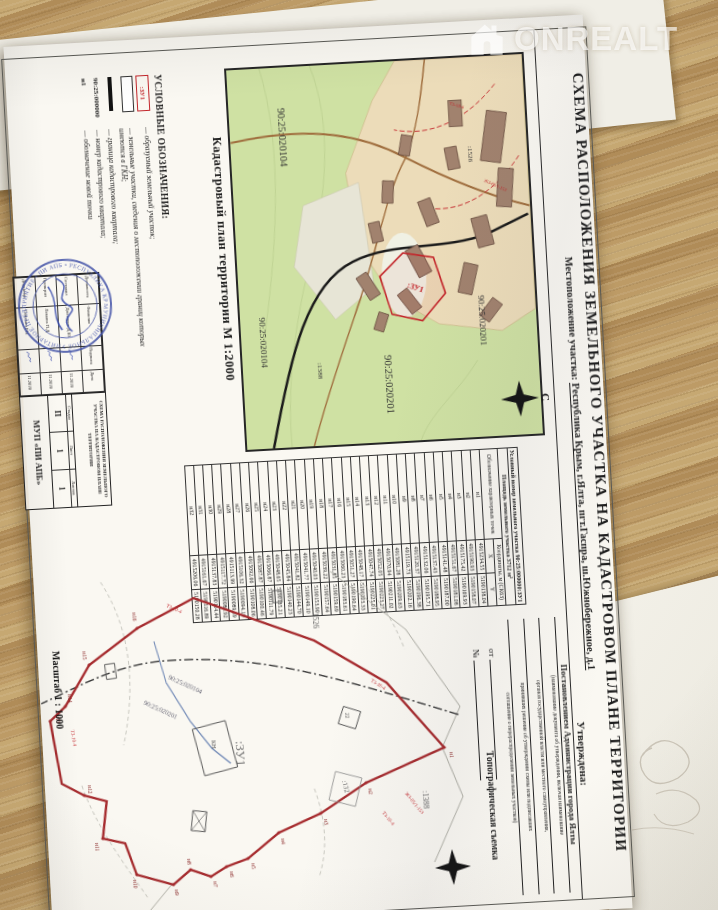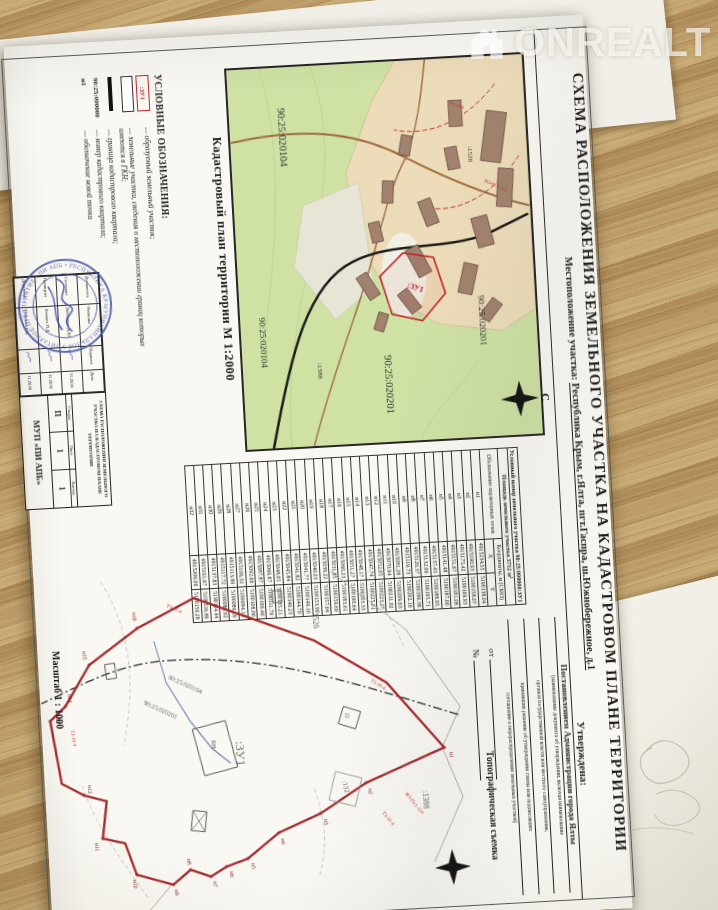--- a/index.html
+++ b/index.html
@@ -67,21 +67,21 @@
   .tb-title{border-bottom:1px solid #222;text-align:center;font-weight:bold;font-size:4.8px;
     padding:2px 3px;line-height:1.35;}
   .tb-stage{display:grid;grid-template-columns:1fr 1fr 1fr;border-bottom:1px solid #222;text-align:center;}
   .tb-stage div{border-right:.6px solid #333;display:flex;flex-direction:column;}
   .tb-stage div:last-child{border-right:none;}
   .tb-stage .sl{font-size:4.6px;border-bottom:.6px solid #333;}
   .tb-stage .sv{font-size:8px;font-weight:bold;flex:1;display:flex;align-items:center;justify-content:center;}
   .tb-org{display:flex;align-items:center;justify-content:center;font-size:8.5px;font-weight:bold;}
   .stamp{position:absolute;left:204px;top:488px;z-index:4;opacity:.85;}
   .watermark{position:absolute;left:468px;top:20px;z-index:10;display:flex;align-items:center;gap:8px;}
-  .wm-text{font-family:"Liberation Sans",sans-serif;font-size:40px;font-weight:800;letter-spacing:1px;
+  .wm-text{font-family:"Liberation Sans",sans-serif;font-size:33px;font-weight:800;letter-spacing:1px;
     color:rgba(255,255,255,.66);text-shadow:0 0 4px rgba(120,90,40,.25);}
   .sketch{position:absolute;left:612px;top:710px;z-index:2;opacity:.8;}
   svg text{font-family:"Liberation Serif",serif;}
 </style>
 </head>
 <body>
 
 <div class="photo">
 
   <div class="sheet-back-top"></div>

